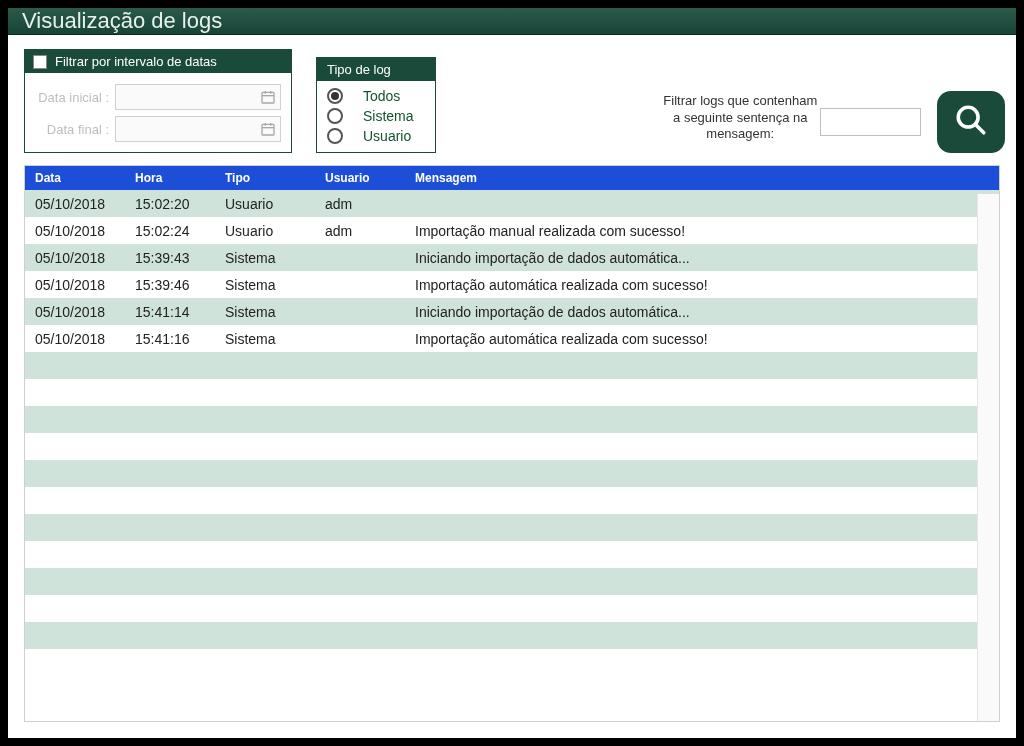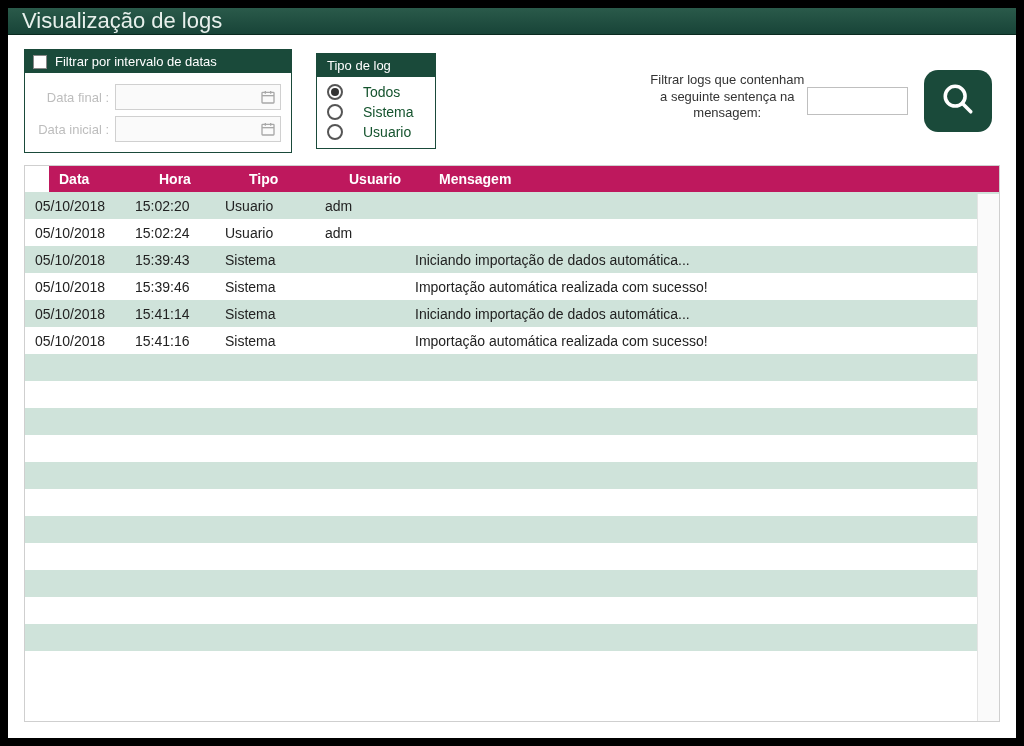--- a/index.html
+++ b/index.html
@@ -22,22 +22,22 @@
       background: #1a4a3a;
       background: linear-gradient(to bottom, #2a5a4a, #184438);
       color: #e8f0ec;
       font-size: 22px;
       font-weight: 300;
       padding: 0 14px;
       border-bottom: 1px solid #0a2a20;
     }
     .filters-row {
       display: flex;
-      align-items: center;
-      padding: 14px 16px 12px 16px;
+      align-items: flex-end;
+      padding: 14px 3px 12px 16px;
       gap: 24px;
     }
     
     .date-group {
       border: 1px solid #1a4a3a;
       width: 268px;
       position: relative;
       padding: 34px 10px 10px 10px;
     }
     .date-group .group-header {
@@ -168,25 +168,24 @@
     
     .table-wrap {
       flex: 1;
       margin: 0 16px 16px 16px;
       border: 1px solid #cfcfcf;
       overflow: hidden;
       position: relative;
     }
     .thead {
       display: flex;
-      background: #be185d;
+      background: #1d4ed8;
       color: #fff;
-      font-size: 14px;
+      font-size: 12px;
       font-weight: 600;
-      margin-left: 24px;
     }
     .thead .th, .trow .td {
       padding: 5px 10px;
     }
     .col-data   { width: 100px; }
     .col-hora   { width: 90px; }
     .col-tipo   { width: 100px; }
     .col-user   { width: 90px; }
     .col-msg    { flex: 1; }
     .col-scroll { width: 22px; }
@@ -221,20 +220,40 @@
 <div class="window">
 
   <div class="titlebar">Visualização de logs</div>
 
   <div class="filters-row">
 
     <div class="date-group">
       <div class="group-header">
         <span class="chk"></span>
         <span>Filtrar por intervalo de datas</span>
+      </div>
+      <div class="date-line">
+        <div class="date-label">Data inicial :</div>
+        <div class="date-input">
+          <span class="cal-field"></span>
+          <span class="cal-icon">
+            <svg viewBox="0 0 24 24" width="16" height="16" fill="none" stroke="#a8a8a8" stroke-width="2">
+              <rect x="3" y="5" width="18" height="16" rx="1"></rect>
+              <line x1="3" y1="10" x2="21" y2="10"></line>
+              <line x1="8" y1="3" x2="8" y2="7"></line>
+              <line x1="16" y1="3" x2="16" y2="7"></line>
+              <line x1="7" y1="14" x2="7" y2="14"></line>
+                <line x1="12" y1="14" x2="12" y2="14"></line>
+                <line x1="17" y1="14" x2="17" y2="14"></line>
+              <line x1="7" y1="18" x2="7" y2="18"></line>
+                <line x1="12" y1="18" x2="12" y2="18"></line>
+                <line x1="17" y1="18" x2="17" y2="18"></line>
+            </svg>
+          </span>
+        </div>
       </div>
       <div class="date-line">
         <div class="date-label">Data final :</div>
         <div class="date-input">
           <span class="cal-field"></span>
           <span class="cal-icon">
             <svg viewBox="0 0 24 24" width="16" height="16" fill="none" stroke="#a8a8a8" stroke-width="2">
               <rect x="3" y="5" width="18" height="16" rx="1"></rect>
               <line x1="3" y1="10" x2="21" y2="10"></line>
               <line x1="8" y1="3" x2="8" y2="7"></line>
@@ -242,40 +261,20 @@
               <line x1="7" y1="14" x2="7" y2="14"></line>
                 <line x1="12" y1="14" x2="12" y2="14"></line>
                 <line x1="17" y1="14" x2="17" y2="14"></line>
               <line x1="7" y1="18" x2="7" y2="18"></line>
                 <line x1="12" y1="18" x2="12" y2="18"></line>
                 <line x1="17" y1="18" x2="17" y2="18"></line>
             </svg>
           </span>
         </div>
       </div>
-      <div class="date-line">
-        <div class="date-label">Data inicial :</div>
-        <div class="date-input">
-          <span class="cal-field"></span>
-          <span class="cal-icon">
-            <svg viewBox="0 0 24 24" width="16" height="16" fill="none" stroke="#a8a8a8" stroke-width="2">
-              <rect x="3" y="5" width="18" height="16" rx="1"></rect>
-              <line x1="3" y1="10" x2="21" y2="10"></line>
-              <line x1="8" y1="3" x2="8" y2="7"></line>
-              <line x1="16" y1="3" x2="16" y2="7"></line>
-              <line x1="7" y1="14" x2="7" y2="14"></line>
-                <line x1="12" y1="14" x2="12" y2="14"></line>
-                <line x1="17" y1="14" x2="17" y2="14"></line>
-              <line x1="7" y1="18" x2="7" y2="18"></line>
-                <line x1="12" y1="18" x2="12" y2="18"></line>
-                <line x1="17" y1="18" x2="17" y2="18"></line>
-            </svg>
-          </span>
-        </div>
-      </div>
     </div>
 
     <div class="type-group">
       <div class="group-header">Tipo de log</div>
       <div id="radio-options">
           <div class="radio-line">
             <span class="radio selected"></span>
             <span>Todos</span>
           </div>
           <div class="radio-line">
@@ -319,20 +318,21 @@
           <div class="td col-data">05/10/2018</div>
           <div class="td col-hora">15:02:20</div>
           <div class="td col-tipo">Usuario</div>
           <div class="td col-user">adm</div>
         </div>
         <div class="trow">
           <div class="td col-data">05/10/2018</div>
           <div class="td col-hora">15:02:24</div>
           <div class="td col-tipo">Usuario</div>
           <div class="td col-user">adm</div>
+          <div class="td col-msg">Importação manual realizada com sucesso!</div>
         </div>
         <div class="trow alt">
           <div class="td col-data">05/10/2018</div>
           <div class="td col-hora">15:39:43</div>
           <div class="td col-tipo">Sistema</div>
           <div class="td col-user"></div>
           <div class="td col-msg">Iniciando importação de dados automática...</div>
         </div>
         <div class="trow">
           <div class="td col-data">05/10/2018</div>

